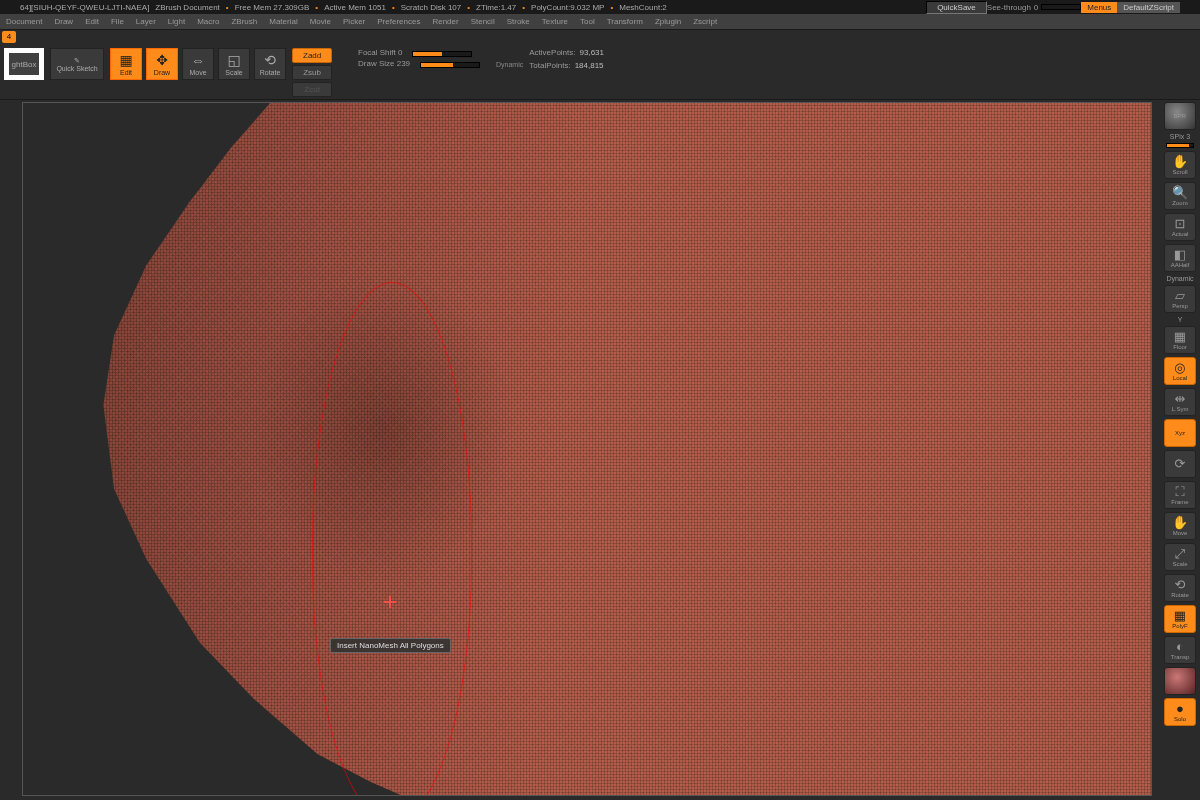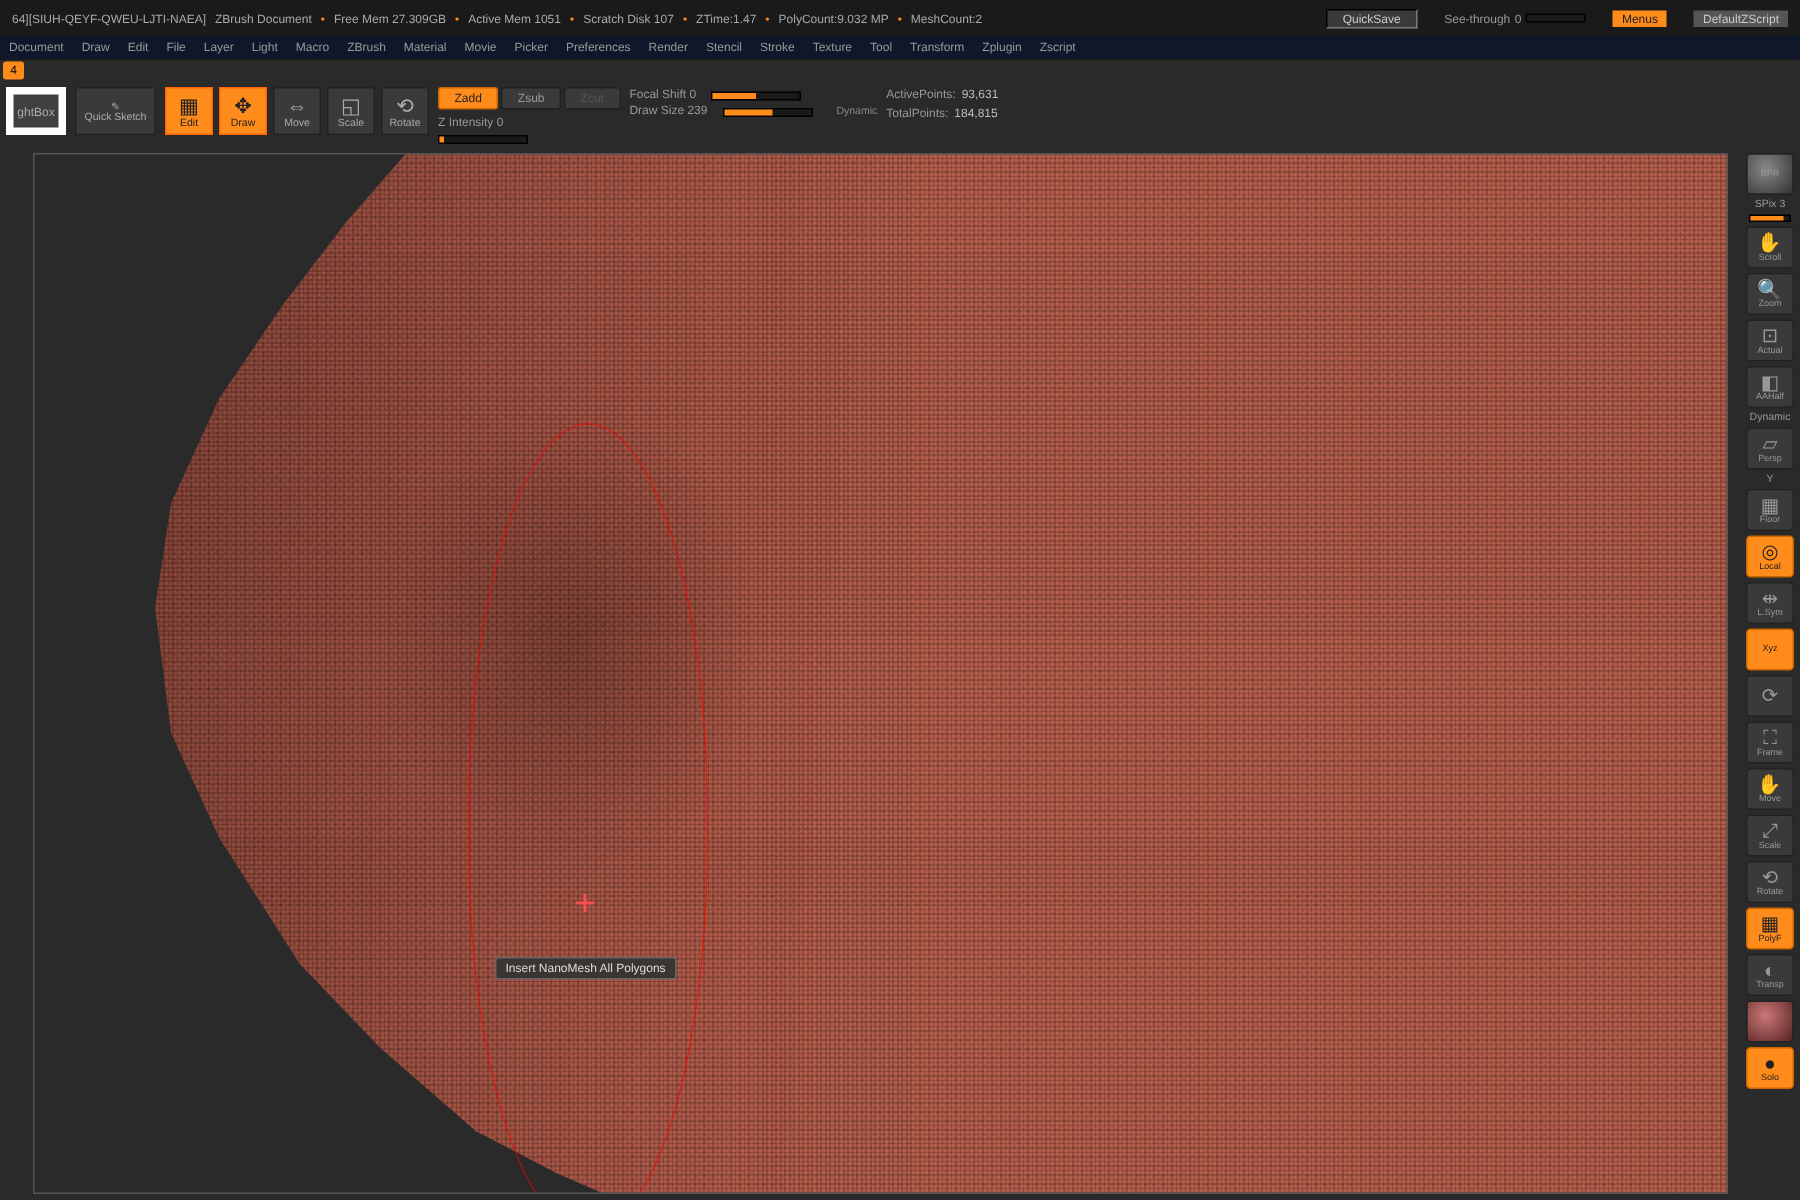--- a/index.html
+++ b/index.html
@@ -1,30 +1,30 @@
 <!DOCTYPE html>
 <html><head>
 <meta charset="utf-8">
 <style>
 * { margin: 0; padding: 0; box-sizing: border-box; font-family: Verdana, sans-serif; user-select: none; }
 body { background: #2a2a2a; width: 1200px; height: 800px; overflow: hidden; color: #999; font-size: 9px; }
 
 
-.statusbar { height: 24px; background: #1a1a1a; display: flex; align-items: center; padding: 0 8px; gap: 6px; font-size: 8px; color: #aaa; white-space: nowrap; }
+.statusbar { height: 14px; background: #1a1a1a; display: flex; align-items: center; padding: 0 20px; gap: 6px; font-size: 8px; color: #aaa; white-space: nowrap; }
 .statusbar .sep { color: #ff8c1a; }
 .statusbar .fill { flex: 1; }
-.statusbar .right-btns { display: flex; gap: 18px; align-items: center; }
+.statusbar .right-btns { display: flex; gap: 0; align-items: center; }
 .statusbar .qsave { background: #3a3a3a; border: 1px inset #222; color: #ccc; padding: 1px 10px; font-size: 8px; }
 .statusbar .seethru { color: #999; font-size: 8px; display:flex; align-items:center; gap:3px;}
 .statusbar .seethru .minitrack { width: 40px; height: 6px; background:#1a1a1a; border:1px solid #000; }
 .statusbar .menus-btn { background: #ff8c1a; color: #222; padding: 1px 6px; font-size: 8px; border:none; }
 .statusbar .defscript { background: #555; color: #ccc; padding: 1px 6px; font-size: 8px; border:none; }
 
 
-.menubar { height: 16px; background: #0f172a; border-bottom: 1px solid #1a1a1a; display: flex; align-items: center; font-size: 8px; }
+.menubar { height: 16px; background: #404040; border-bottom: 1px solid #1a1a1a; display: flex; align-items: center; font-size: 8px; }
 .menubar .menu-item { padding: 0 6px; color: #999; cursor: pointer; }
 
 .marker-row { height: 14px; background: #2a2a2a; display:flex; align-items:center; }
 .marker-row .mk { width: 14px; height: 12px; background:#ff8c1a; font-size:8px; text-align:center; line-height:12px; color:#000; border-radius:2px; margin-left:2px;}
 
 
 .toolbar { height: 56px; background: #2a2a2a; display: flex; align-items: flex-start; padding: 4px; gap: 6px; border-bottom:1px solid #1a1a1a;}
 .tb-btn { background: #3a3a3a; border: 1px solid #222; color: #aaa; display: flex; flex-direction: column; align-items: center; justify-content: center; font-size: 7px; cursor: pointer; }
 .tb-btn.active { background: #ff8c1a; color: #222; border-color: #ff6600; }
 .lightbox-btn { width: 40px; height: 32px; background:#404040; border:5px solid #ffffff; font-size:8px; color:#aaa; display:flex; align-items:center; justify-content:center; }
@@ -36,21 +36,21 @@
 
 .slider-block { display:flex; flex-direction:column; gap:2px; font-size:8px; min-width: 120px; }
 .slider-row { display:flex; gap:10px; align-items:center; }
 .slider-row .lbl { color:#999; width:55px; }
 .slider-row .lbl.dim { color:#555; }
 .track { width: 120px; height: 6px; background: #1a1a1a; border:1px solid #000; position:relative; margin-top:2px; }
 .track .fill { position:absolute; left:0; top:0; bottom:0; background:#ff8c1a; }
 .track.small { width:60px; }
 
 .zadd-group { display:flex; gap:2px; align-items:flex-start; flex-direction:column; }
-.zadd-row { display:flex; gap:2px; }
+.zadd-row { display:flex; gap:2px;flex-direction:column; }
 .zadd-btn { padding: 2px 10px; font-size:8px; background:#3a3a3a; border:1px solid #222; color:#999; cursor:pointer; border-radius:2px;}
 .zadd-btn.active { background:#ff8c1a; color:#222; border-color:#cc6600; }
 .zadd-btn.dim { color:#555; }
 .zint { display:flex; gap:4px; margin-top:2px; font-size:8px; color:#999;}
 
 .stat-block { font-size:8px; color:#999; display:flex; flex-direction:column; gap:4px; }
 .stat-block .row { display:flex; gap:4px; align-items:center;}
 .stat-block .val { color:#bbb; }
 .dynamic-lbl { font-size:7px; color:#888; align-self:flex-end; padding-left:6px; }
 

